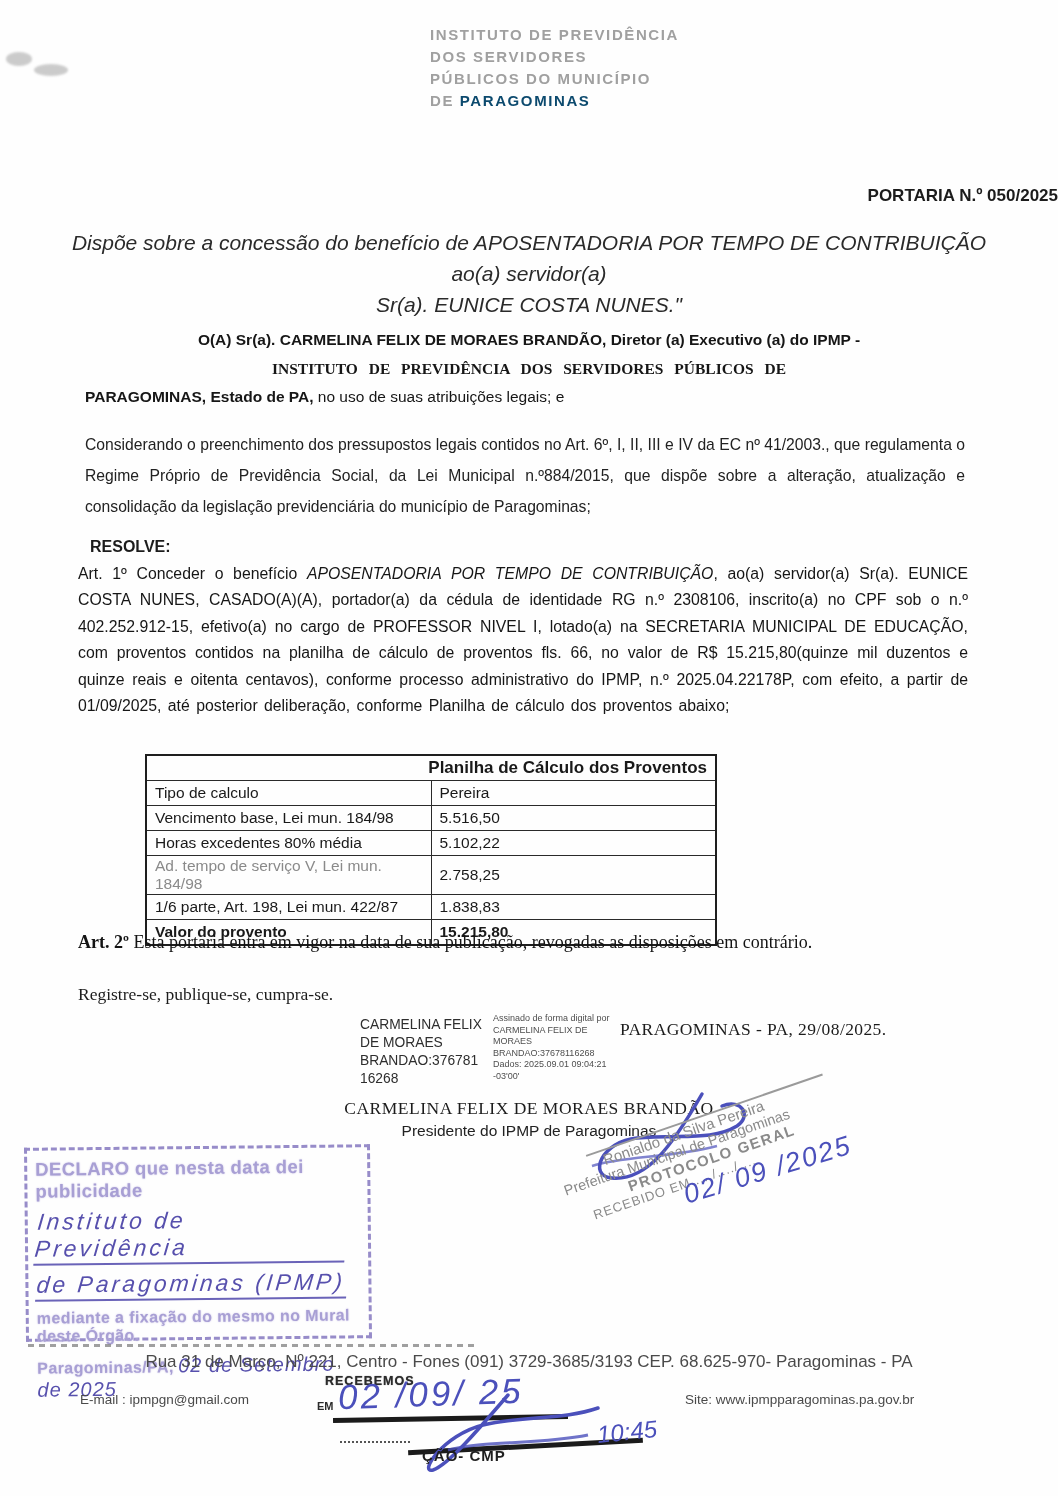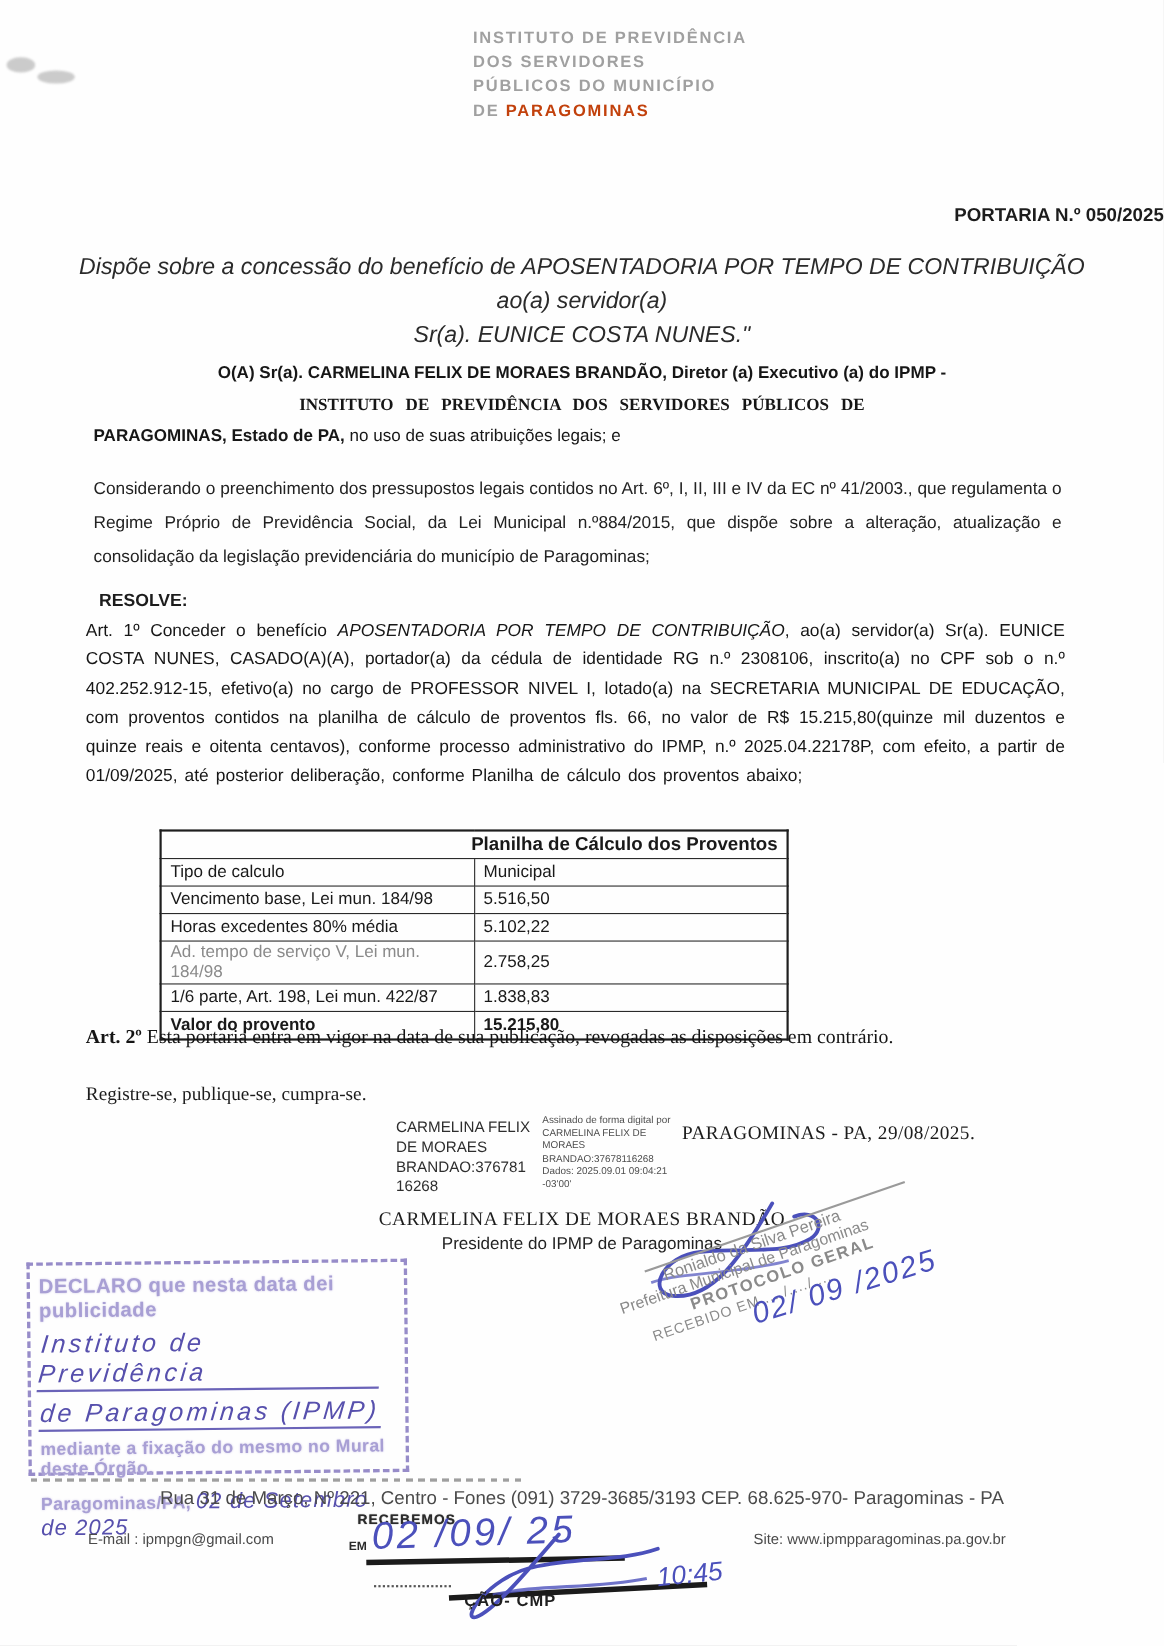--- a/index.html
+++ b/index.html
@@ -7,21 +7,21 @@
         font-family:"Liberation Sans",sans-serif;color:#1c1c1c;overflow:hidden;}
   .abs{position:absolute;}
 
   
   .smudge{position:absolute;border-radius:45% 55% 50% 50%;background:#8d8d8d;opacity:.35;filter:blur(1px);}
   .logo-diamond{position:absolute;left:96px;top:2px;width:56px;height:62px;background:#5a5a5a;
         clip-path:polygon(18% 4%,100% 22%,78% 100%,0 66%);}
   .logo-ipmp{position:absolute;left:40px;top:56px;font-weight:bold;font-size:21px;color:#8a8a8a;letter-spacing:2px;}
   .orgname{position:absolute;left:430px;top:24px;font-size:15px;line-height:22px;color:#a0a0a0;
         letter-spacing:1.6px;font-weight:600;}
-  .orgname b{color:#c2410c;font-weight:800;}
+  .orgname b{color:#0c4a6e;font-weight:800;}
   .corner-mark{position:absolute;background:#9a9a9a;opacity:.5;border-radius:50%;filter:blur(1px);}
 
   .title{position:absolute;top:186px;left:0;width:100%;text-align:right;font-weight:bold;font-size:17px;}
   .subtitle{position:absolute;top:227px;left:60px;width:938px;text-align:center;font-style:italic;
         font-size:21px;line-height:31px;color:#2a2a2a;}
 
   .opening{position:absolute;top:326px;left:85px;width:888px;font-size:15.5px;line-height:28.5px;color:#161616;}
   .opening .l1{text-align:center;font-weight:bold;}
   .opening .l2{text-align:center;font-weight:bold;word-spacing:7px;font-family:Liberation Serif, serif;}
   .opening .l3{text-align:left;}
@@ -129,21 +129,21 @@
     <span>Art. 1º Conceder o benefício </span><i>APOSENTADORIA POR TEMPO DE CONTRIBUIÇÃO</i><span>, ao(a) servidor(a) Sr(a). EUNICE COSTA NUNES, CASADO(A)(A), portador(a) da cédula de identidade RG n.º 2308106, inscrito(a) no CPF sob o n.º 402.252.912-15, efetivo(a) no cargo de PROFESSOR NIVEL I, lotado(a) na SECRETARIA MUNICIPAL DE EDUCAÇÃO, com proventos contidos na planilha de cálculo de proventos fls. 66, no valor de R$ 15.215,80(quinze mil duzentos e quinze reais e oitenta centavos), conforme processo administrativo do IPMP, n.º 2025.04.22178P, com efeito, a partir de 01/09/2025, até posterior deliberação, conforme Planilha de cálculo dos proventos abaixo;</span>
   </div>
 
   <table class="prov">
     <tbody>
         <tr>
       <th colspan="2">Planilha de Cálculo dos Proventos</th>
     </tr>
     <tr>
       <td class="c1">Tipo de calculo</td>
-          <td>Municipal</td>
+          <td>Pereira</td>
     </tr>
     <tr>
       <td class="c1">Vencimento base, Lei mun. 184/98</td>
           <td>5.516,50</td>
     </tr>
     <tr>
       <td class="c1">Horas excedentes 80% média</td>
           <td>5.102,22</td>
     </tr>
     <tr>

